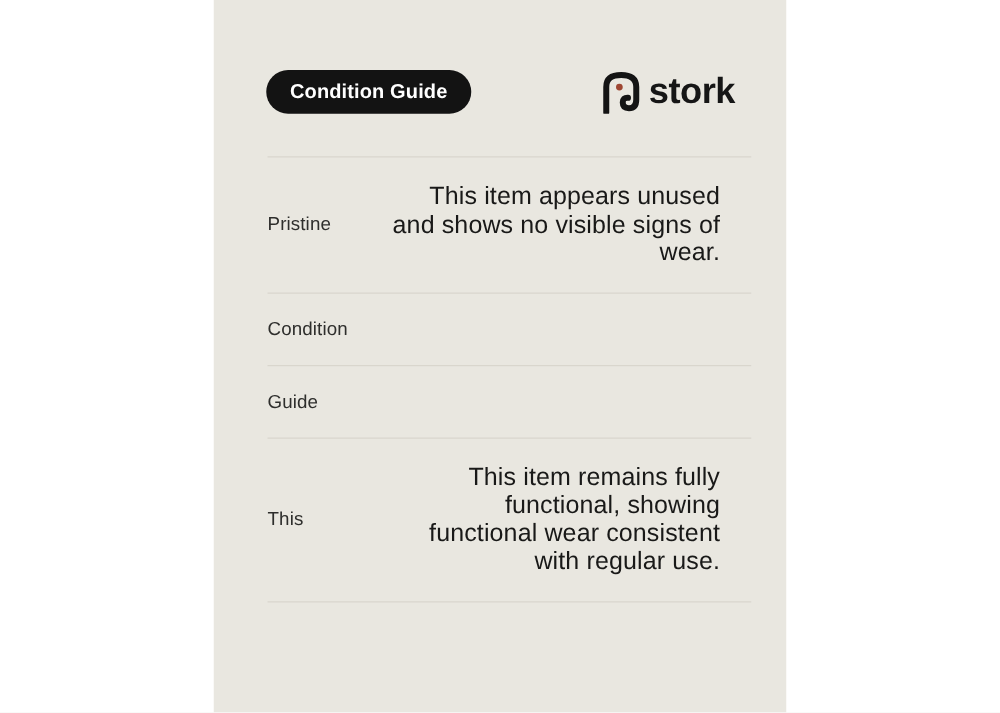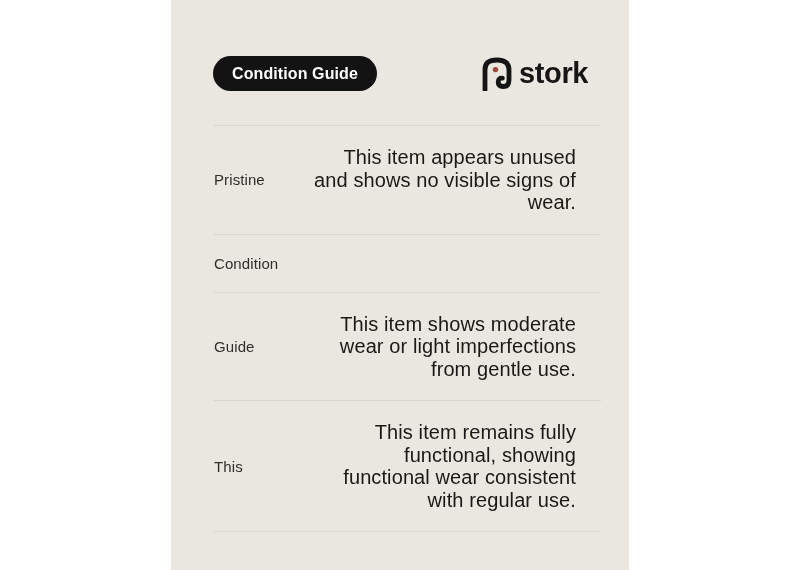--- a/index.html
+++ b/index.html
@@ -114,21 +114,20 @@
   <div class="conditions">
     <div class="row">
       <div class="row-label">Pristine</div>
       <div class="row-desc">This item appears unused and shows no visible signs of wear.</div>
     </div>
   <div class="row">
       <div class="row-label">Condition</div>
     </div>
       <div class="row">
       <div class="row-label">Guide</div>
-      <div class="row-desc">This item shows moderate wear or light imperfections from gentle use.</div>
     </div>
       <div class="row">
       <div class="row-label">This</div>
       <div class="row-desc">This item remains fully functional, showing functional wear consistent with regular use.</div>
     </div>
     </div>
 
 </div>
 
 </body></html>

